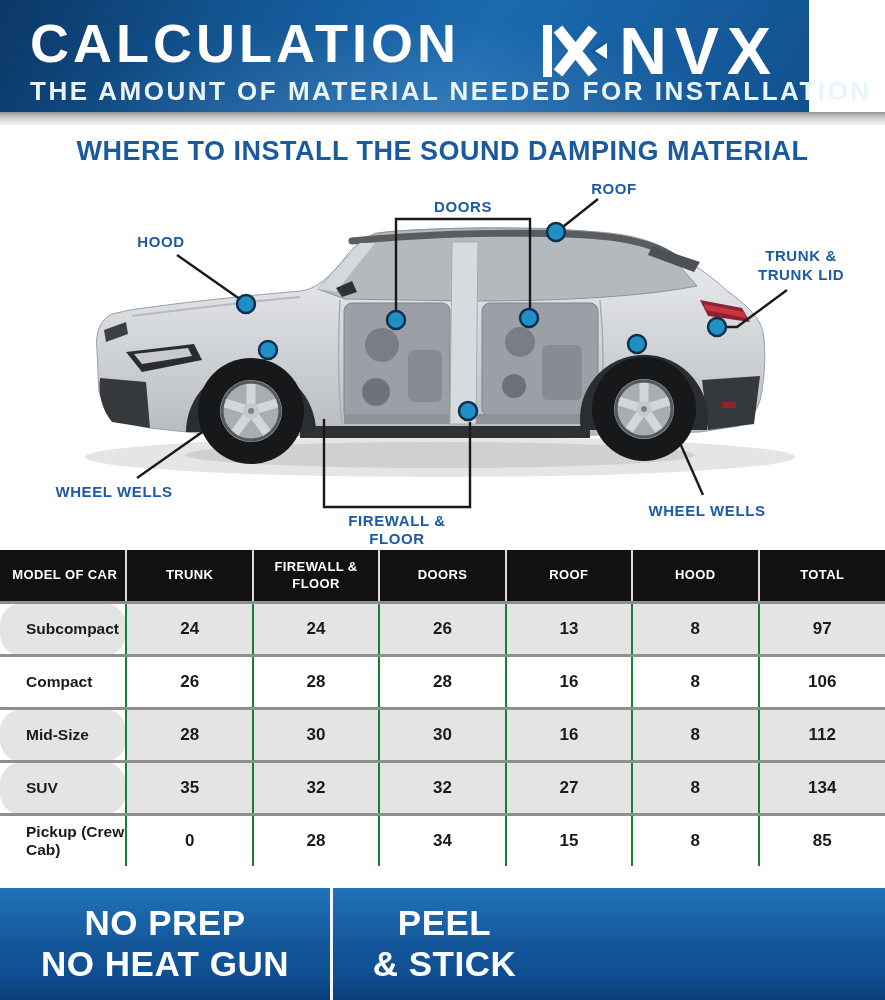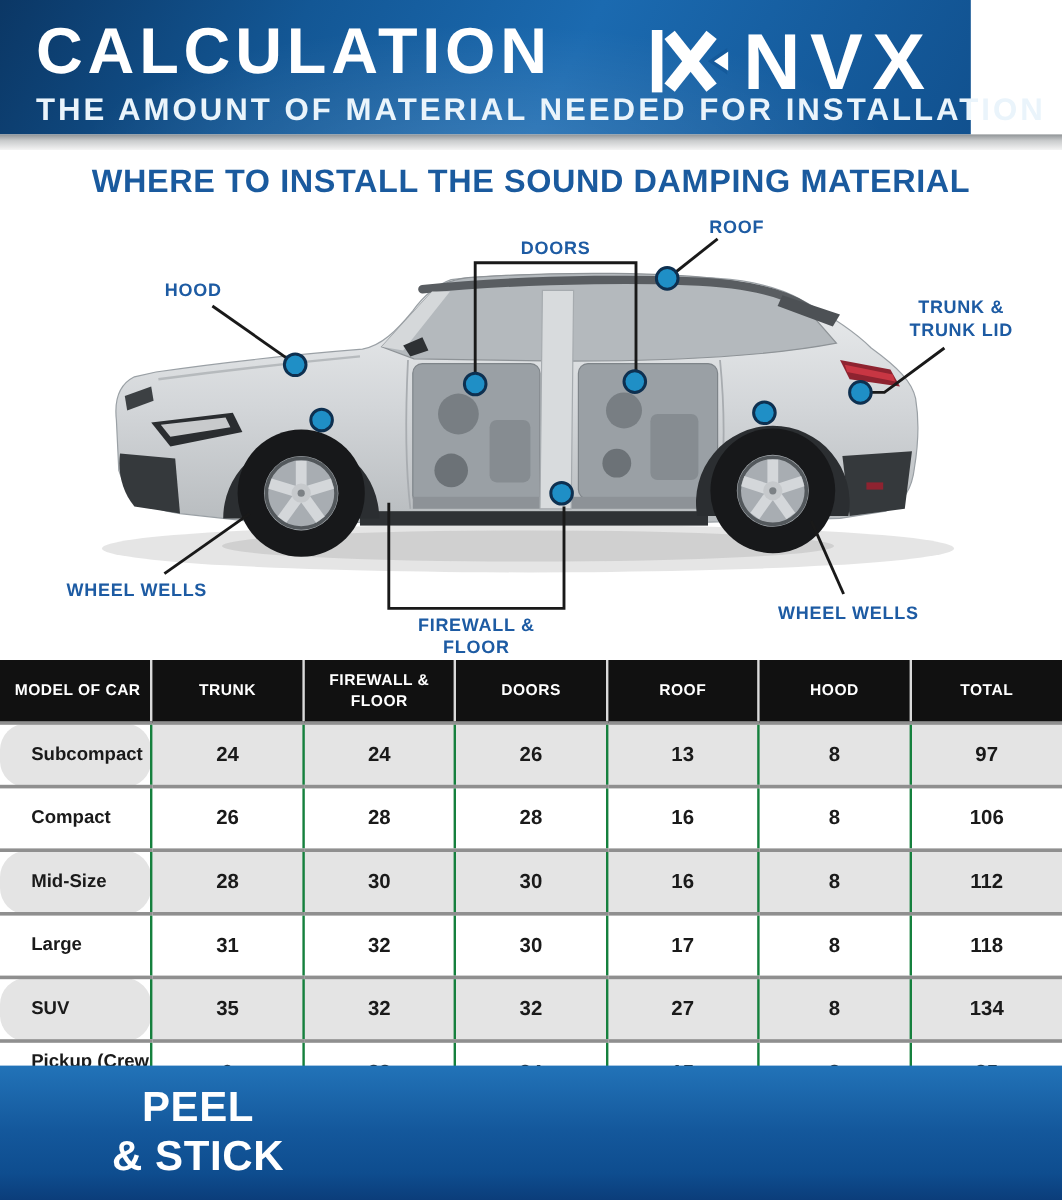--- a/index.html
+++ b/index.html
@@ -248,29 +248,20 @@
       </tr>
       <tr class="row-odd">
         <td>Mid-Size</td>
         <td>28</td>
         <td>30</td>
         <td>30</td>
         <td>16</td>
         <td>8</td>
         <td>112</td>
       </tr>
-      <tr class="row-even">
-        <td>Large</td>
-        <td>31</td>
-        <td>32</td>
-        <td>30</td>
-        <td>17</td>
-        <td>8</td>
-        <td>118</td>
-      </tr>
       <tr class="row-odd">
         <td>SUV</td>
         <td>35</td>
         <td>32</td>
         <td>32</td>
         <td>27</td>
         <td>8</td>
         <td>134</td>
       </tr>
       <tr class="row-even">
@@ -280,18 +271,22 @@
         <td>34</td>
         <td>15</td>
         <td>8</td>
         <td>85</td>
       </tr>
     </tbody>
   </table>
 
   <div class="footer">
     <div class="footer-item">
+      <div>NO PREP</div>
+      <div>NO HEAT GUN</div>
+    </div>
+    <div class="footer-item">
       <div>PEEL</div>
       <div>&amp; STICK</div>
     </div>
   </div>
 
 </div>
 
 </body></html>

